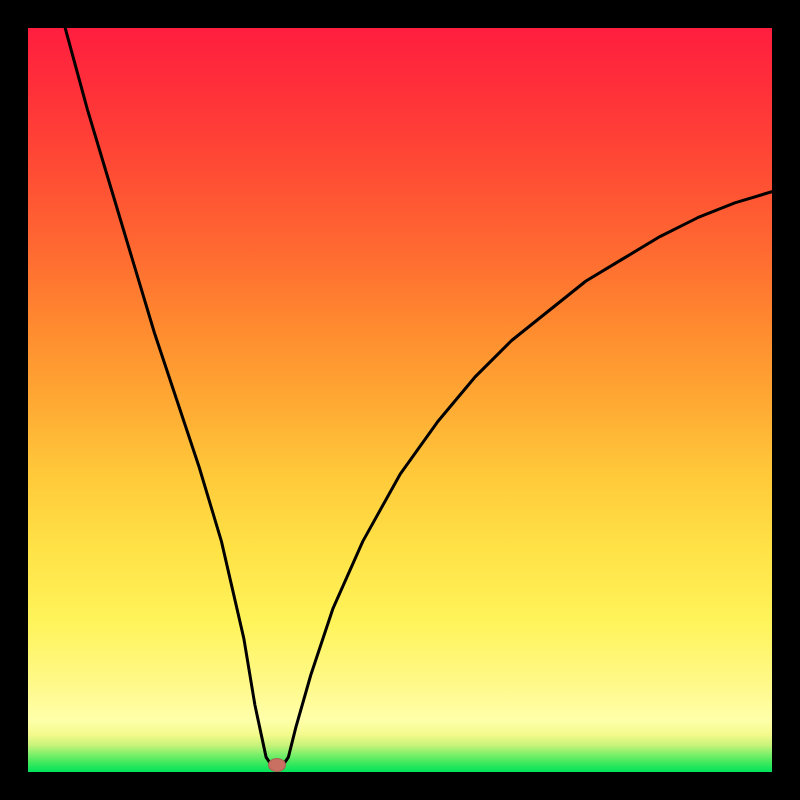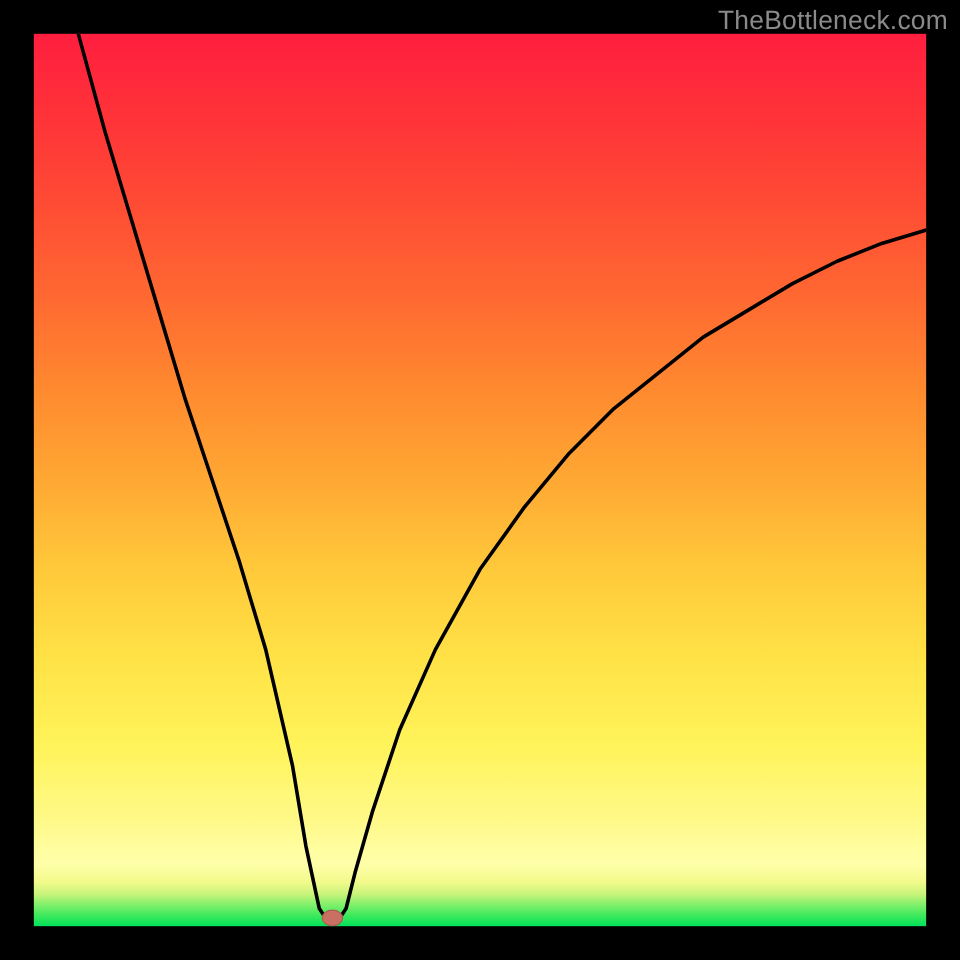--- a/index.html
+++ b/index.html
@@ -72,21 +72,20 @@
     border-radius: 50% / 50%;
     background: #c97063;
     box-shadow: 0 0 0 1px rgba(0,0,0,0.15) inset;
   }
 </style>
 </head>
 <body>
 
 <div class="stage">
 
-  <div class="watermark">TheBottleneck.com</div>
 
   <div class="plot-box">
     <div class="gradient-bg"></div>
 
     <svg class="curve-svg" viewBox="0 0 744 744" preserveAspectRatio="none">
       <path id="curve-path" fill="none" stroke="#000" stroke-width="3" stroke-linejoin="round" stroke-linecap="round" d="M37.20 0.00 L59.52 81.84 L81.84 156.24 L104.16 230.64 L126.48 305.04 L148.80 372.00 L171.12 438.96 L193.44 513.36 L215.76 610.08 L226.92 677.04 L238.08 729.12 L245.52 740.28 L252.96 740.28 L260.40 729.12 L267.84 699.36 L282.72 647.28 L305.04 580.32 L334.80 513.36 L372.00 446.40 L409.20 394.32 L446.40 349.68 L483.60 312.48 L520.80 282.72 L558.00 252.96 L595.20 230.64 L632.40 208.32 L669.60 189.72 L706.80 174.84 L744.00 163.68"></path>
     </svg>
 
     <div id="marker" class="marker" style="left: 240.24px; top: 729.56px; background: rgb(201, 112, 99);"></div>
   </div>

